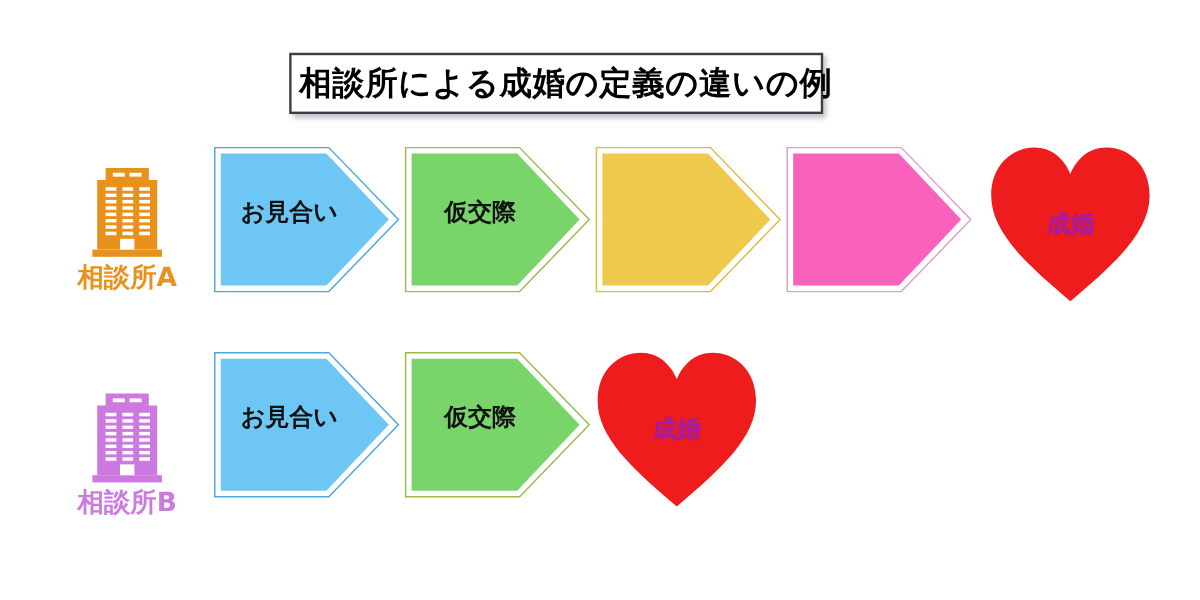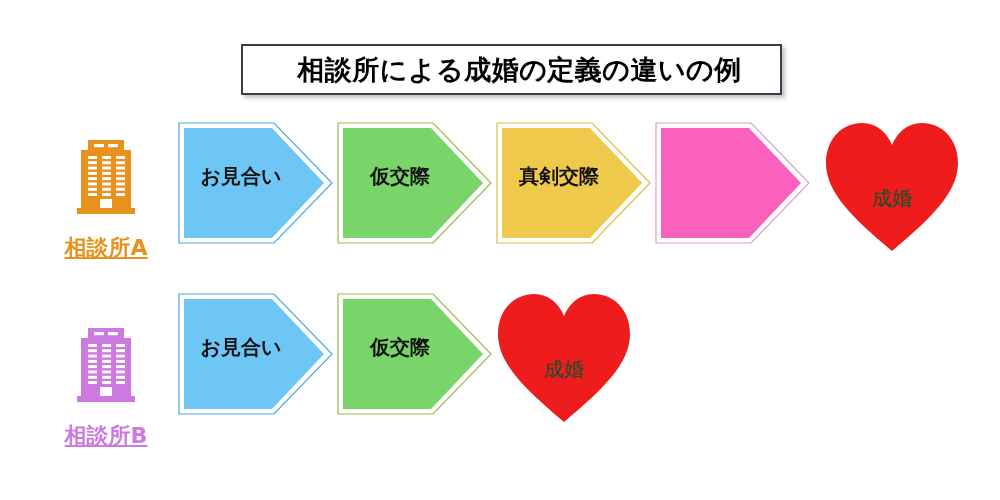--- a/index.html
+++ b/index.html
@@ -16,21 +16,21 @@
     height: 500px;
     background: #ffffff;
     overflow: hidden;
   }
 
   
   .title-box {
     position: absolute;
     left: 241px;
     top: 44px;
-    width: 541px;
+    width: 445px;
     height: 51px;
     background: #ffffff;
     border: 2px solid #3a3f47;
     box-shadow: 3px 3px 4px rgba(120,120,130,0.45);
     display: flex;
     align-items: center;
     justify-content: center;
     box-sizing: border-box;
     padding-left: 16px;
   }
@@ -56,26 +56,25 @@
     text-align: center;
   }
   .org-icon {
     display: block;
     margin: 0 auto;
     width: 62px;
     height: 88px;
   }
   .org-label {
     display: block;
-    margin-top: 20px;
+    margin-top: 4px;
     font-size: 22px;
     font-weight: bold;
     white-space: nowrap;
     line-height: 1.05;
-    text-decoration: underline;
   }
 
   
   .chev {
     position: absolute;
     top: 0;
     width: 155px;
     height: 122px;
   }
   .chev svg { display: block; width: 155px; height: 122px; overflow: visible; }
@@ -100,29 +99,29 @@
   .heart {
     position: absolute;
     top: 0;
     width: 136px;
     height: 134px;
   }
   .heart svg { display: block; width: 136px; height: 134px; }
   .heart-label {
     position: absolute;
     left: 0;
-    top: 12px;
+    top: 0;
     width: 136px;
     height: 134px;
     display: flex;
     align-items: center;
     justify-content: center;
     font-size: 20px;
-    font-weight: normal;
-    color: #14532d;
+    font-weight: bold;
+    color: #a21caf;
     white-space: nowrap;
     pointer-events: none;
     text-shadow: 0 0 1px rgba(0,0,0,0.10);
   }
 </style>
 </head>
 <body>
 
 <div id="canvas">
 
@@ -178,21 +177,20 @@
             <path d="M1 1 H96 L154 61 L96 121 H1 Z" fill="none" stroke="#9cba4e" stroke-width="1.2"></path>
             <path d="M6 6 H94 L146 61 L94 116 H6 Z" fill="#79d469"></path>
           </svg>
           <span class="chev-label">仮交際</span>
         </div>
         <div class="chev" style="left: 496px;">
           <svg viewBox="0 0 155 122">
             <path d="M1 1 H96 L154 61 L96 121 H1 Z" fill="none" stroke="#e0bb3f" stroke-width="1.2"></path>
             <path d="M6 6 H94 L146 61 L94 116 H6 Z" fill="#eec94b"></path>
           </svg>
-          <span class="chev-label">真剣交際</span>
         </div>
         <div class="chev" style="left: 655px;">
           <svg viewBox="0 0 155 122">
             <path d="M1 1 H96 L154 61 L96 121 H1 Z" fill="none" stroke="#e29ccd" stroke-width="1.2"></path>
             <path d="M6 6 H94 L146 61 L94 116 H6 Z" fill="#fa61bd"></path>
           </svg>
         </div>
         <div class="heart" style="left: 824px; top: -3px;">
           <svg viewBox="0 0 136 134">
             <path d="M68 132 C 30 100, 2 74, 2 44 C 2 18, 20 4, 38 4 C 53 4, 63 14, 68 26 C 73 14, 83 4, 98 4 C 116 4, 134 18, 134 44 C 134 74, 106 100, 68 132 Z" fill="#ee1c1c"></path>

